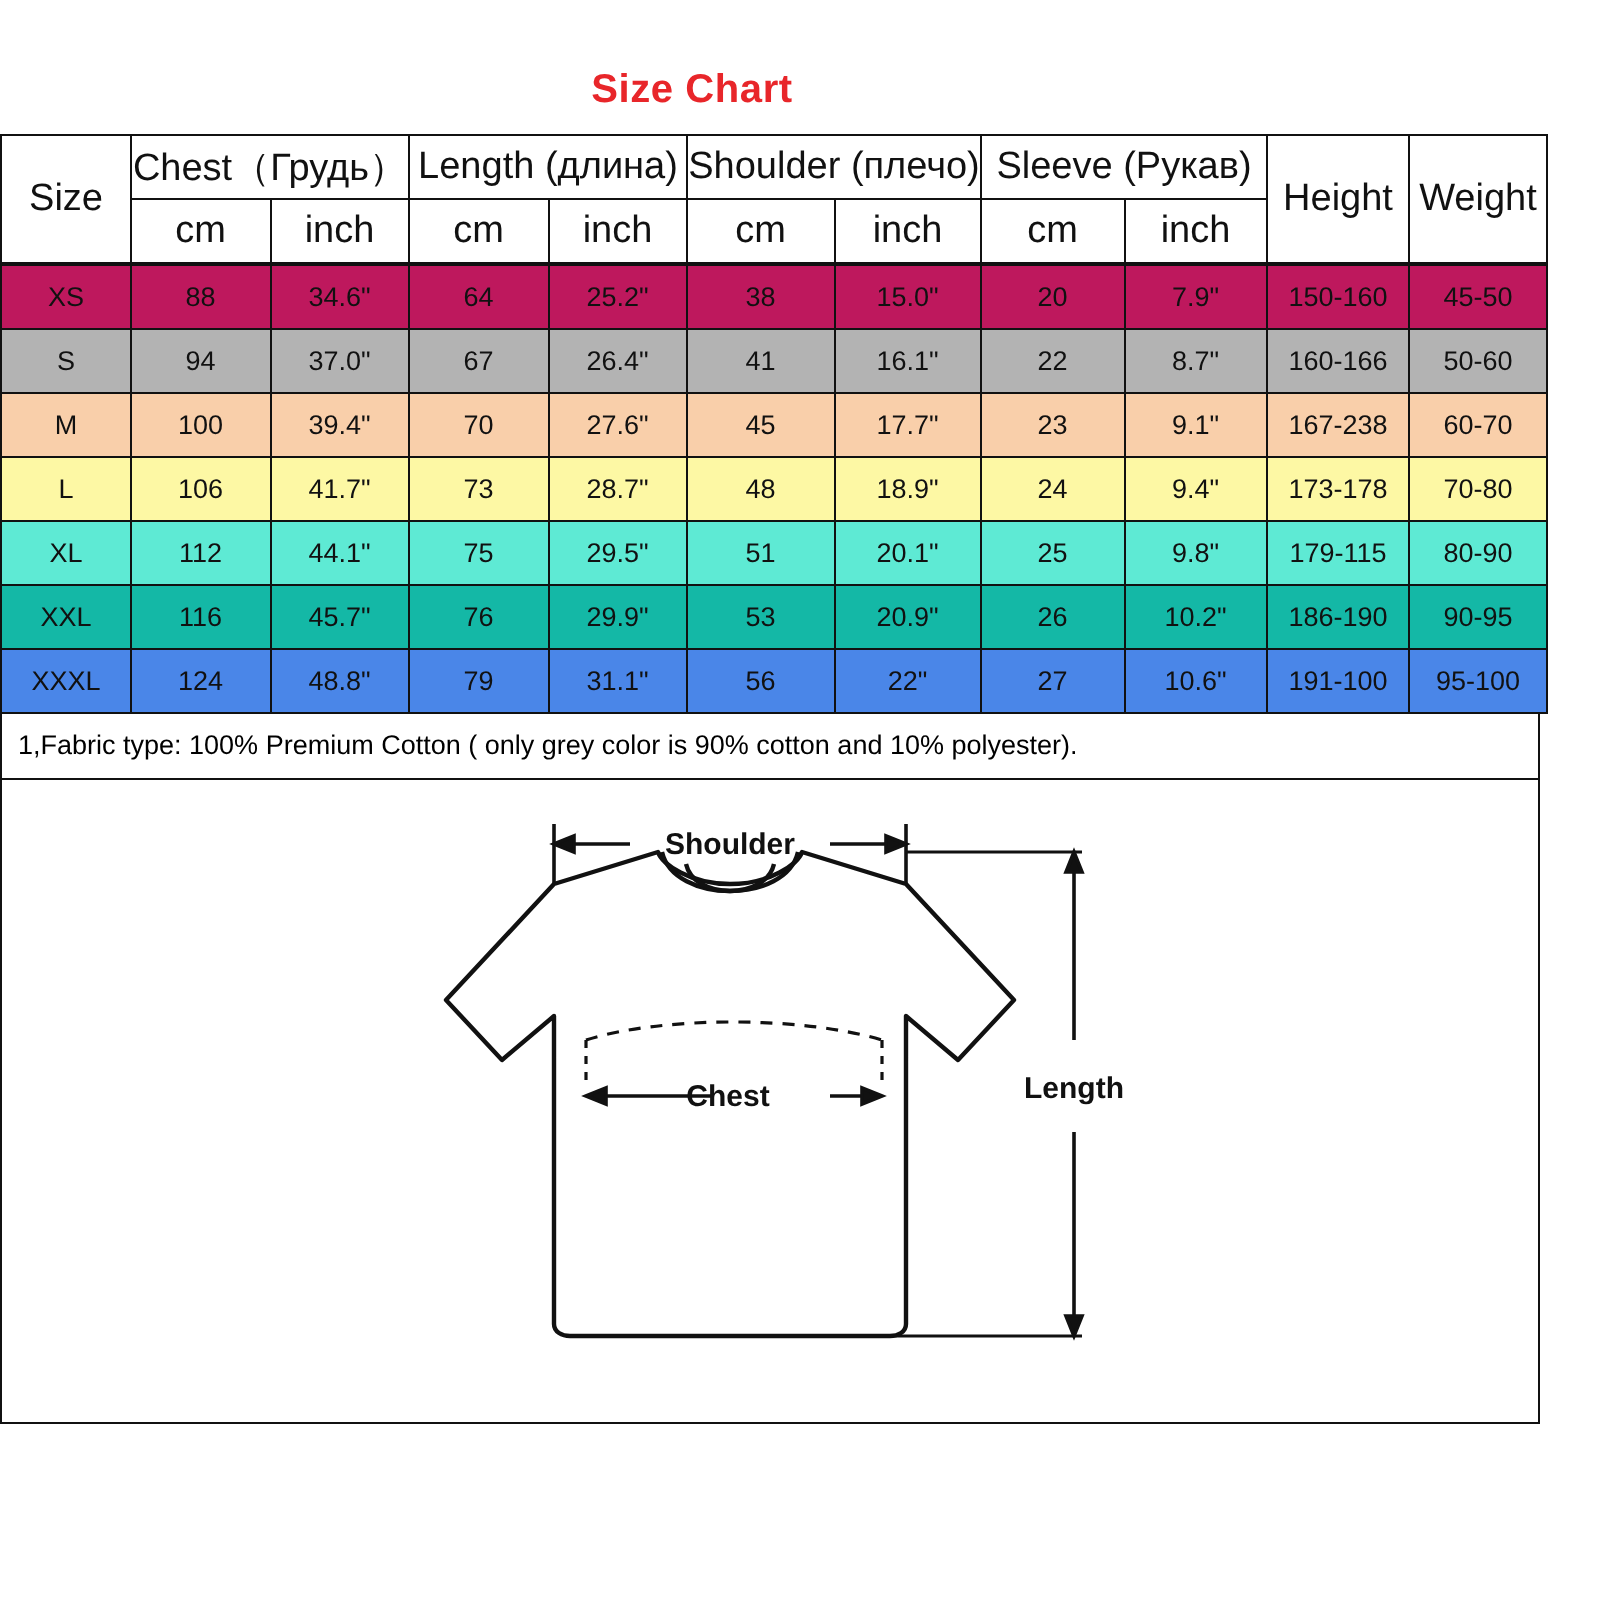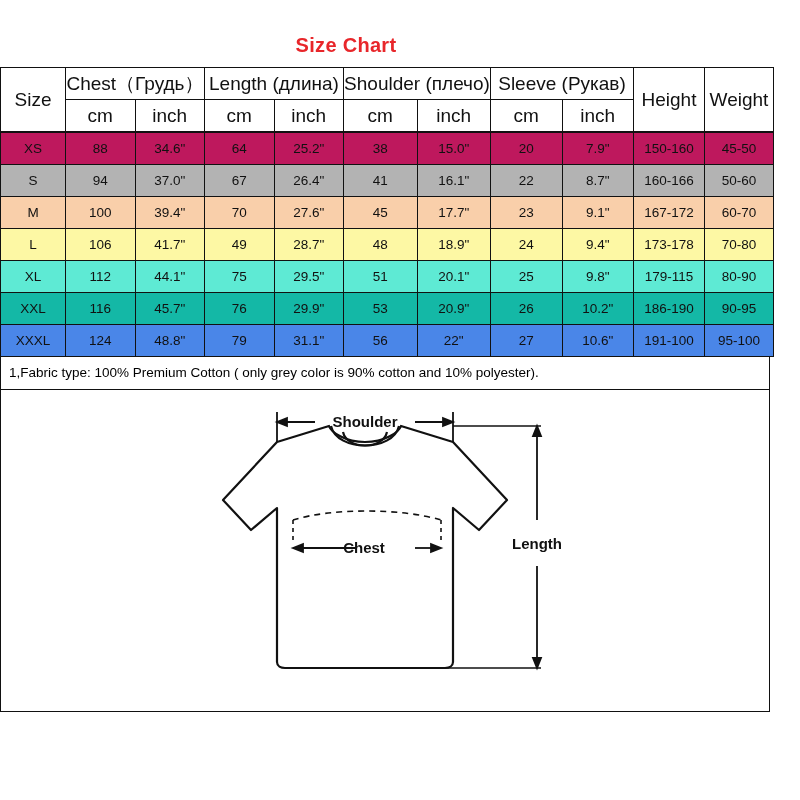--- a/index.html
+++ b/index.html
@@ -167,28 +167,28 @@
       <tr class="r-m">
         <td>M</td>
         <td>100</td>
         <td>39.4"</td>
         <td>70</td>
         <td>27.6"</td>
         <td>45</td>
         <td>17.7"</td>
         <td>23</td>
         <td>9.1"</td>
-        <td>167-172</td>
+        <td>167-238</td>
         <td>60-70</td>
       </tr>
       <tr class="r-l">
         <td>L</td>
         <td>106</td>
         <td>41.7"</td>
-        <td>49</td>
+        <td>73</td>
         <td>28.7"</td>
         <td>48</td>
         <td>18.9"</td>
         <td>24</td>
         <td>9.4"</td>
         <td>173-178</td>
         <td>70-80</td>
       </tr>
       <tr class="r-xl">
         <td>XL</td>

